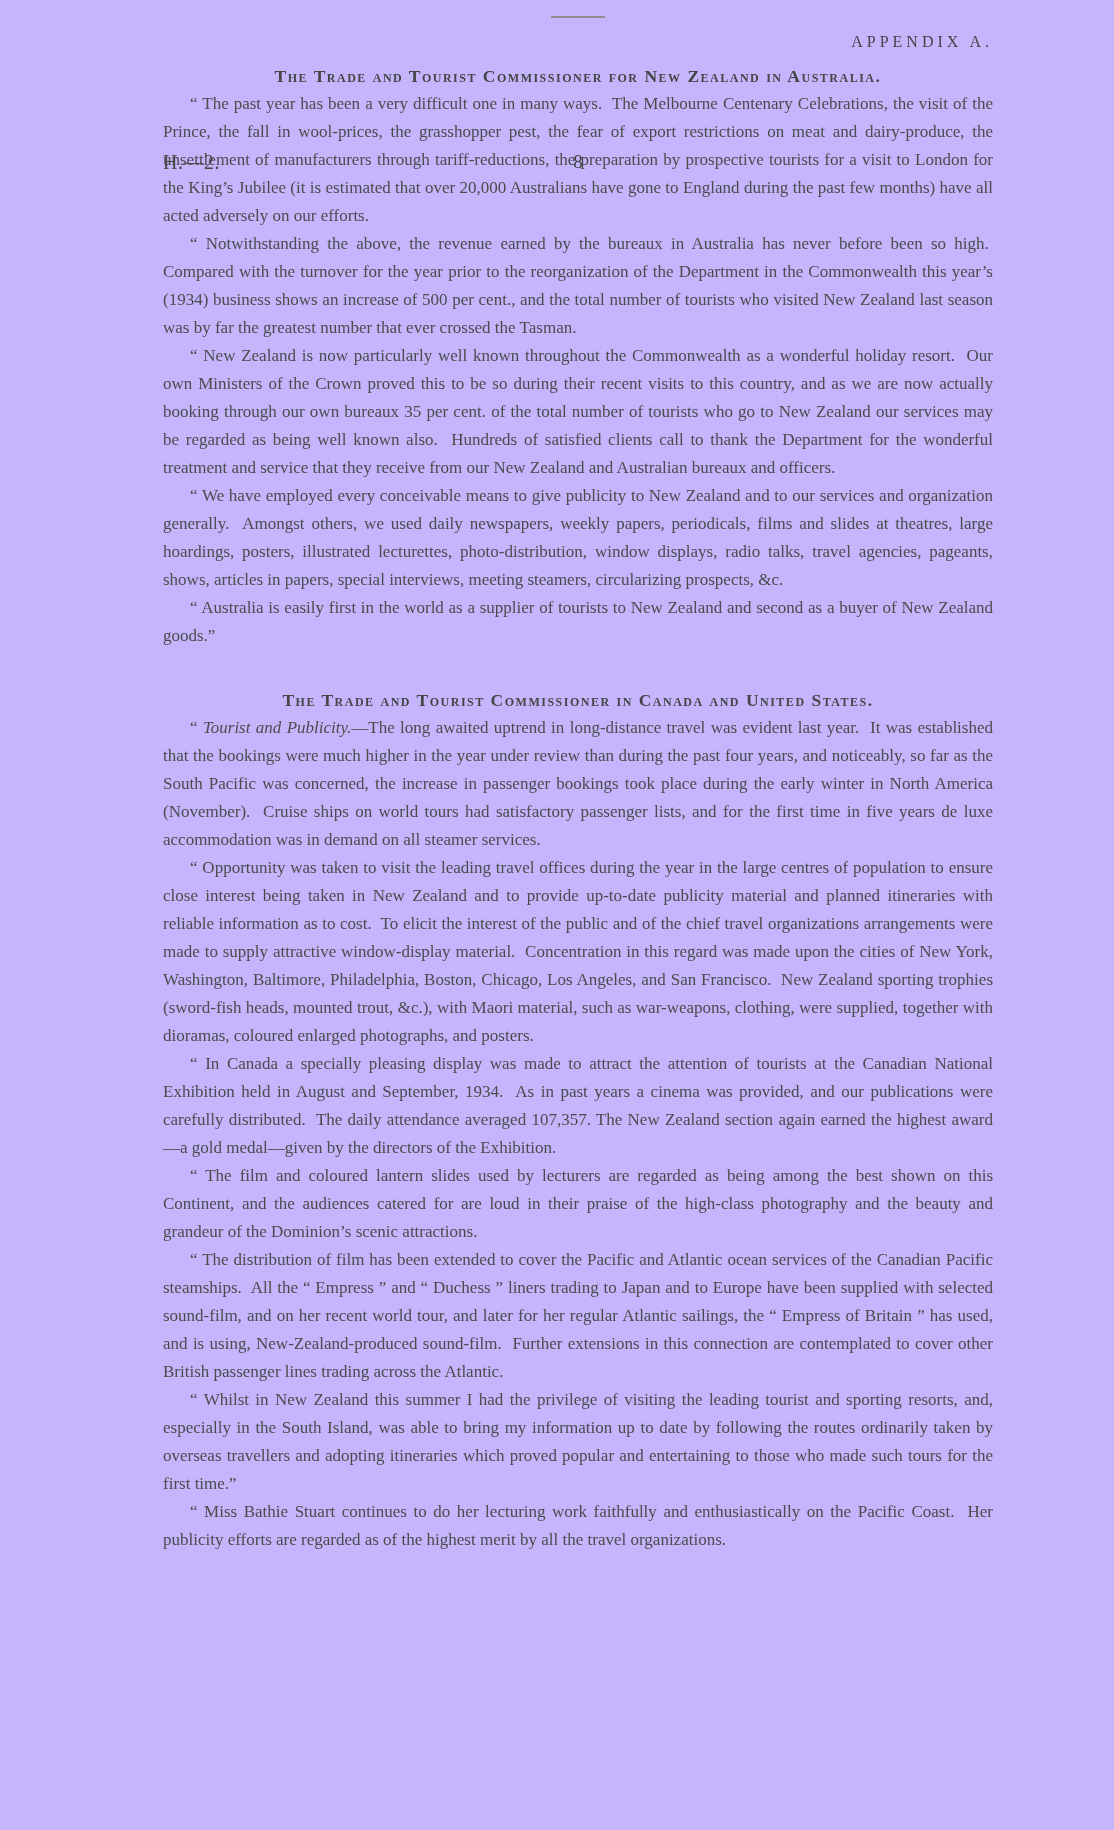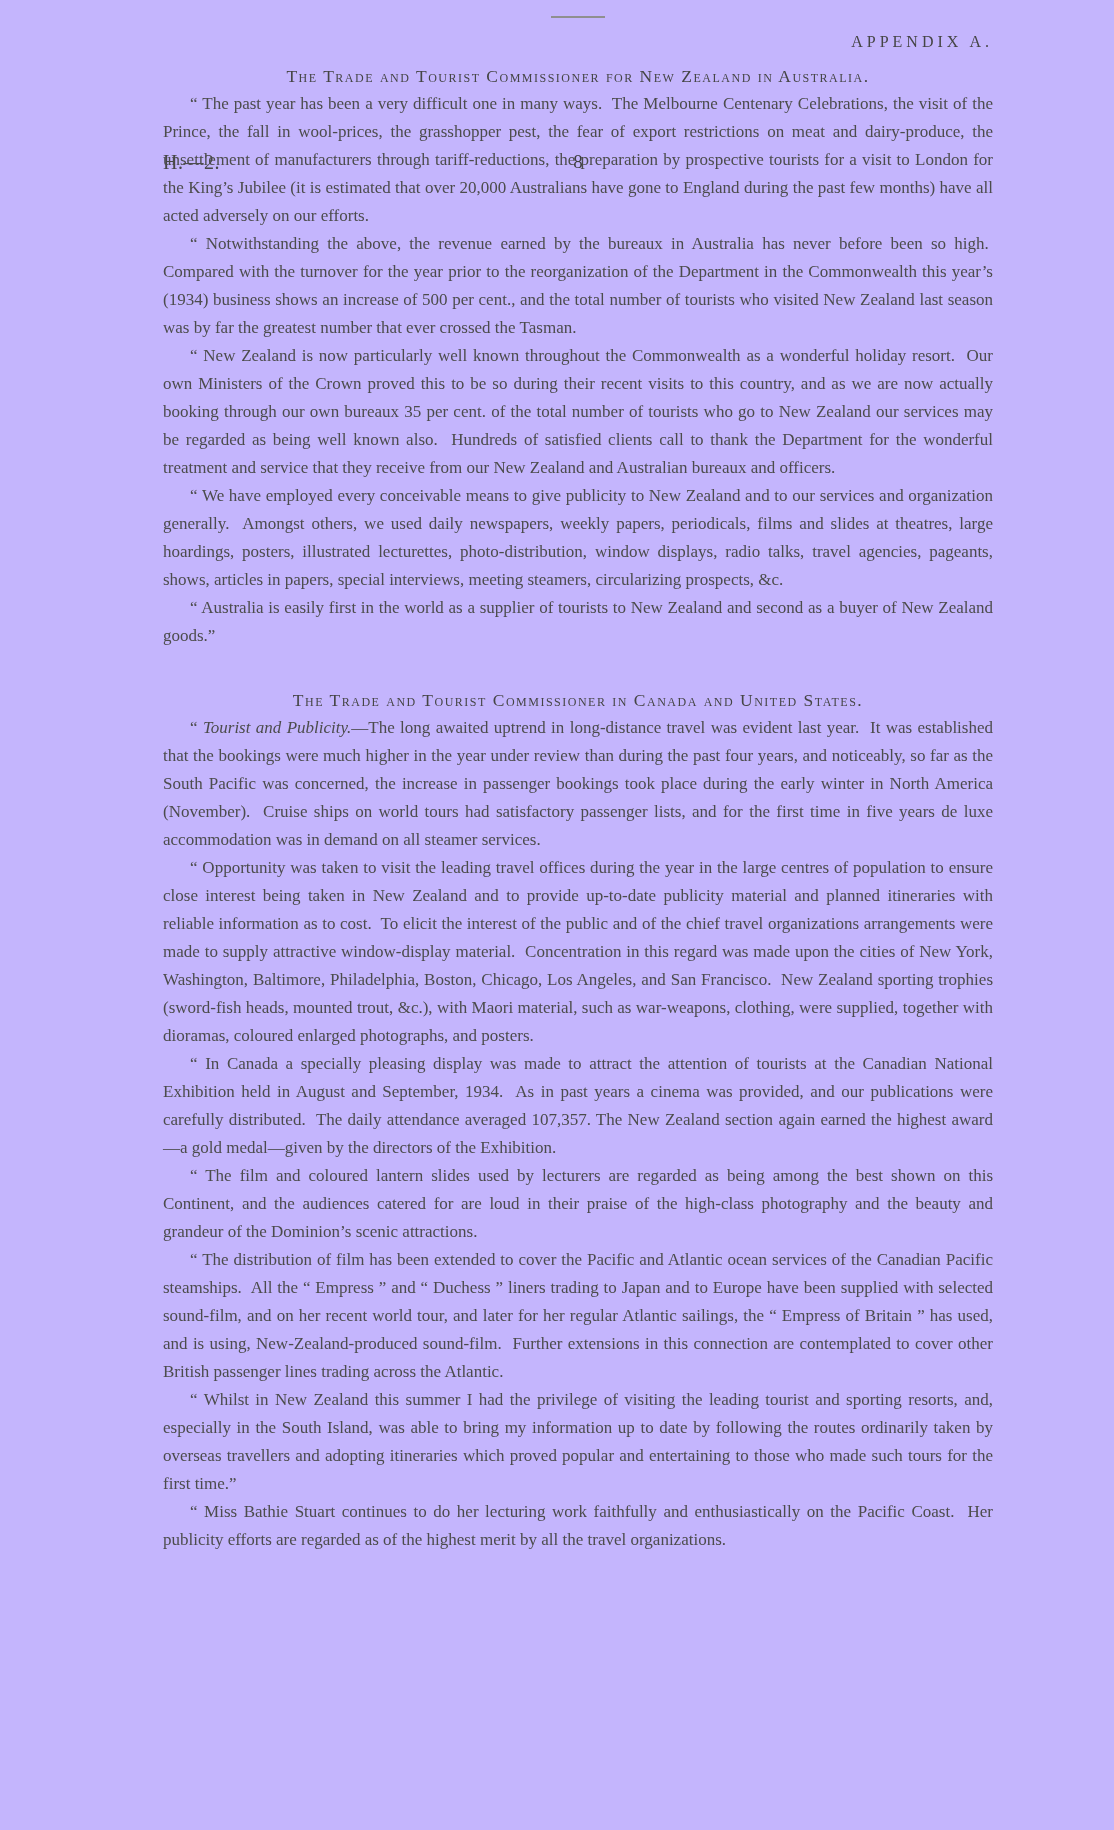--- a/index.html
+++ b/index.html
@@ -75,21 +75,21 @@
     text-align: center;
     font-weight: normal;
     font-size: 14.5px;
     line-height: 17px;
     letter-spacing: 1.2px;
     color: #4a4a4a;
   }
   h4.section-heading {
     margin: 12px 0 0 0;
     text-align: center;
-    font-weight: normal;
+    font-weight: bold;
     font-size: 17.5px;
     line-height: 20px;
     font-variant: small-caps;
     letter-spacing: 1.5px;
     color: #454545;
   }
   section.second h4.section-heading {
     margin-top: 40px;
   }
   section p {

